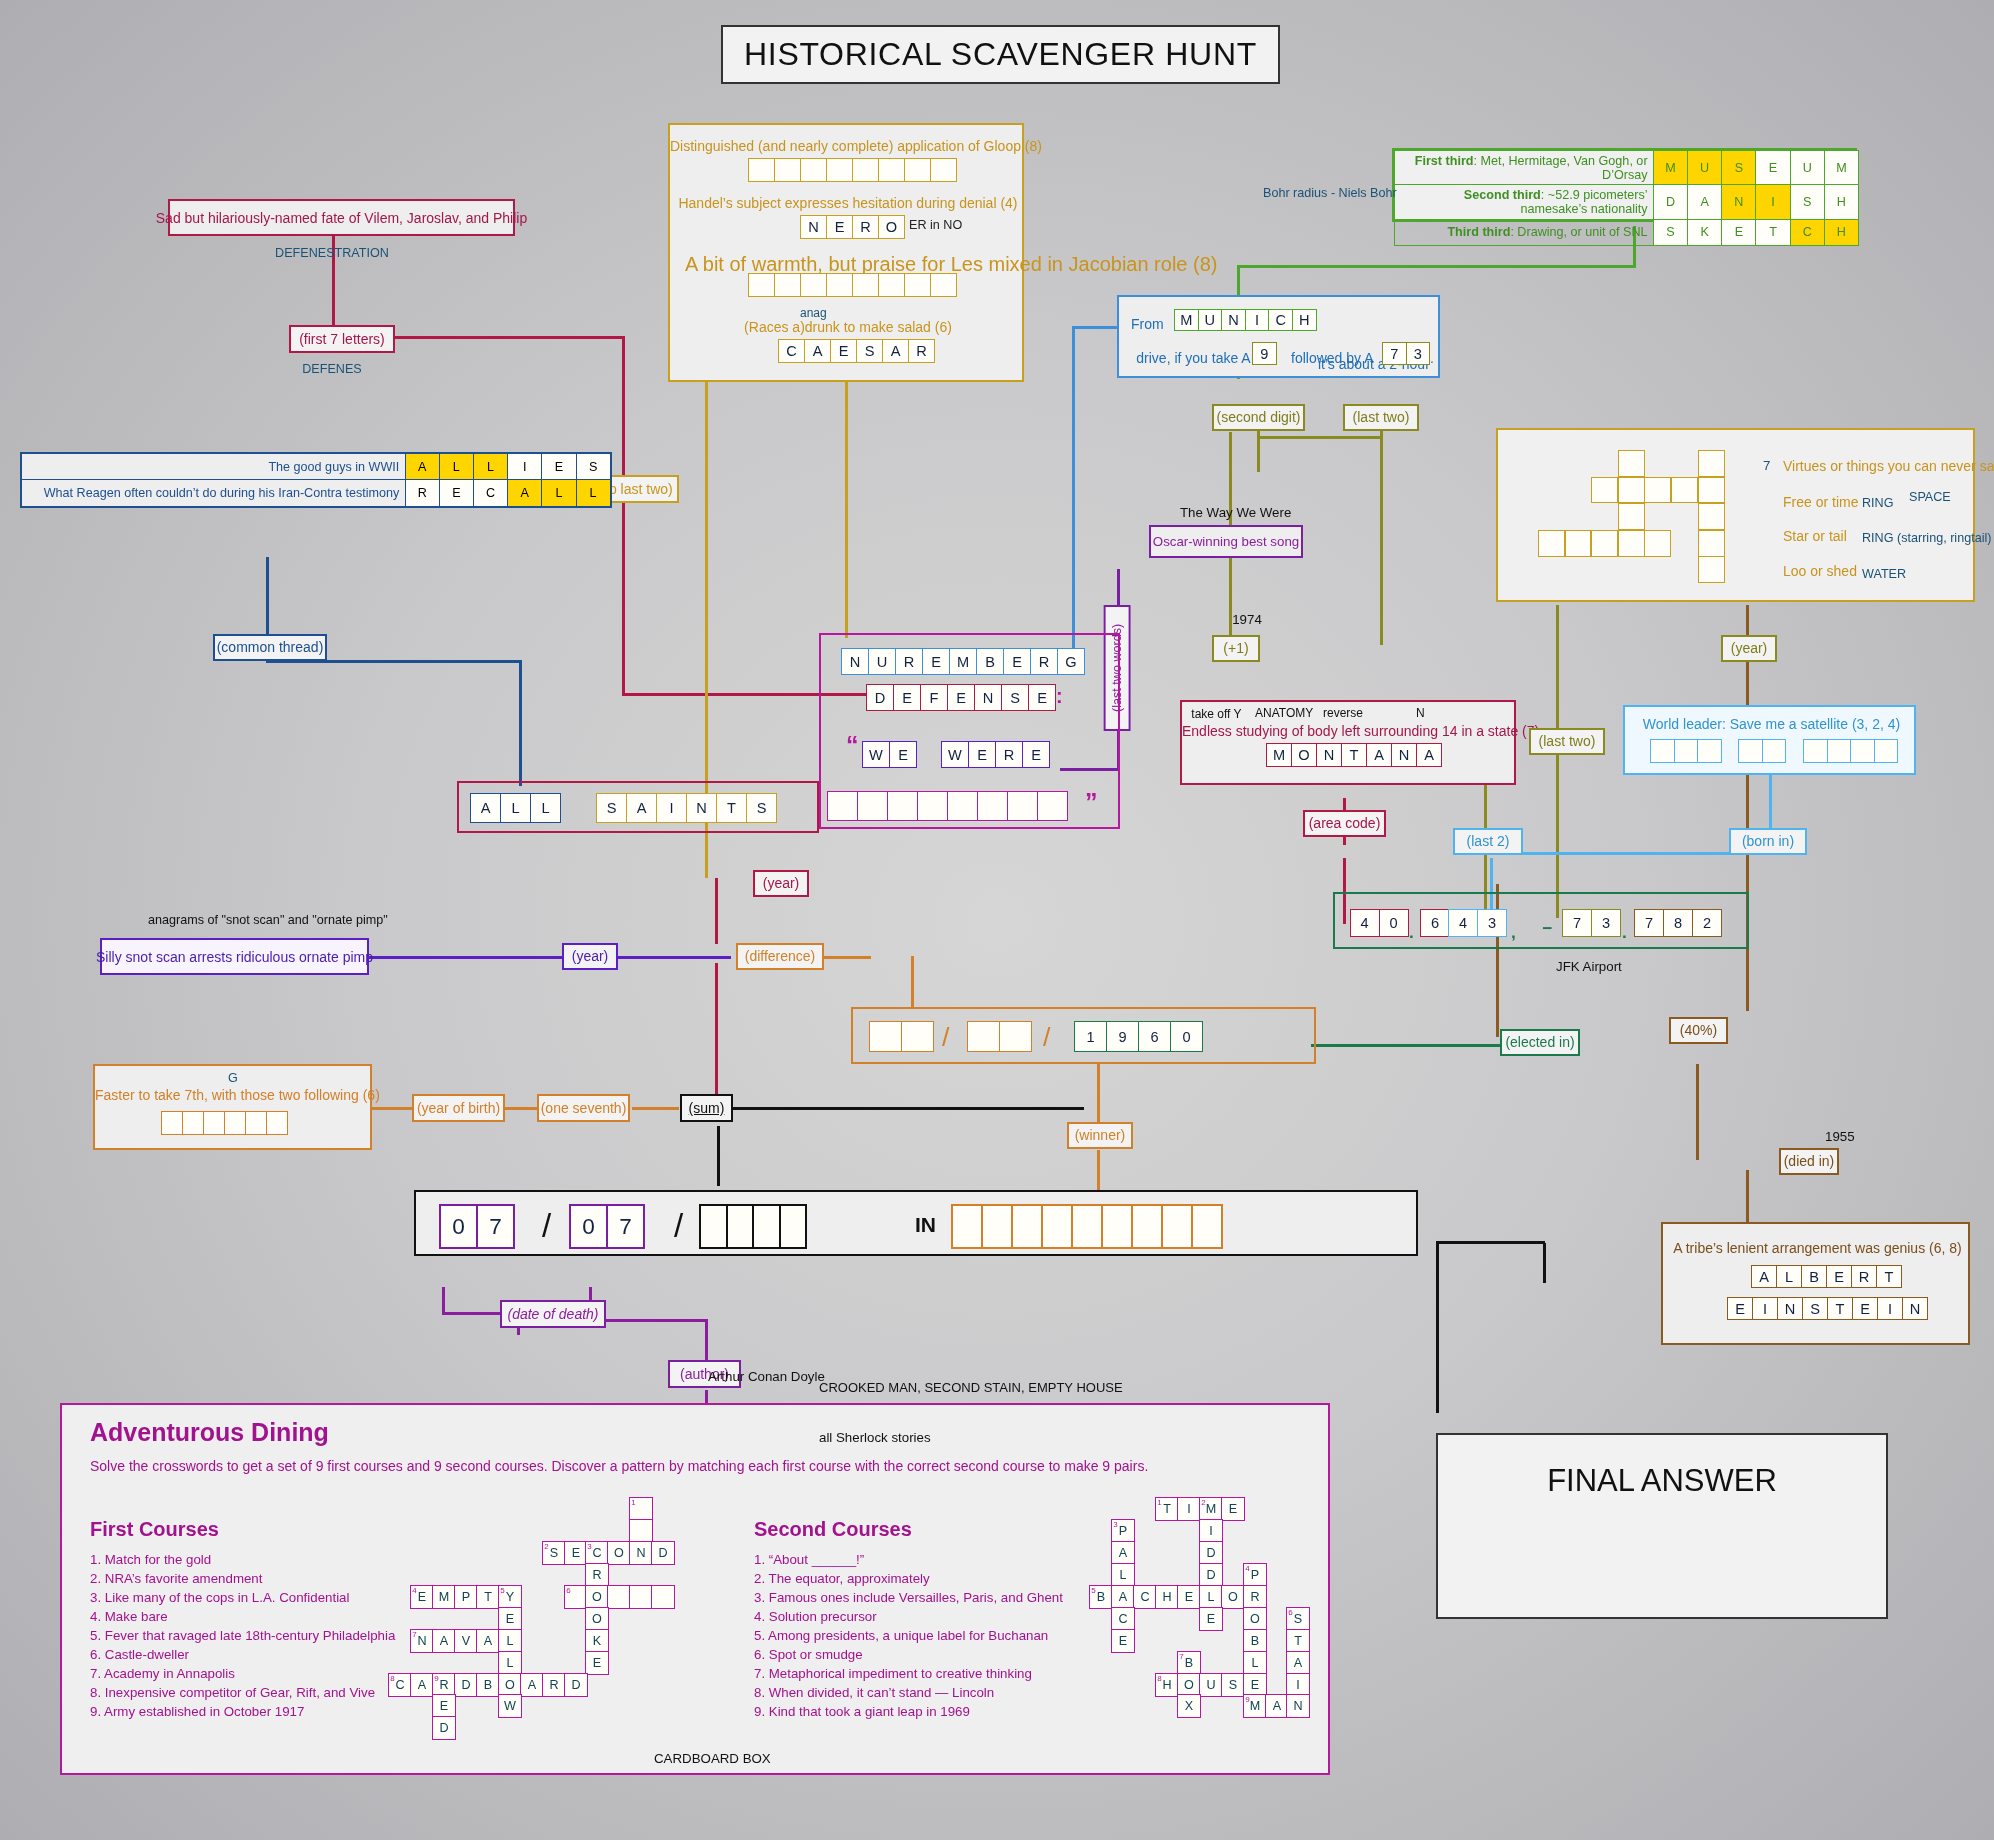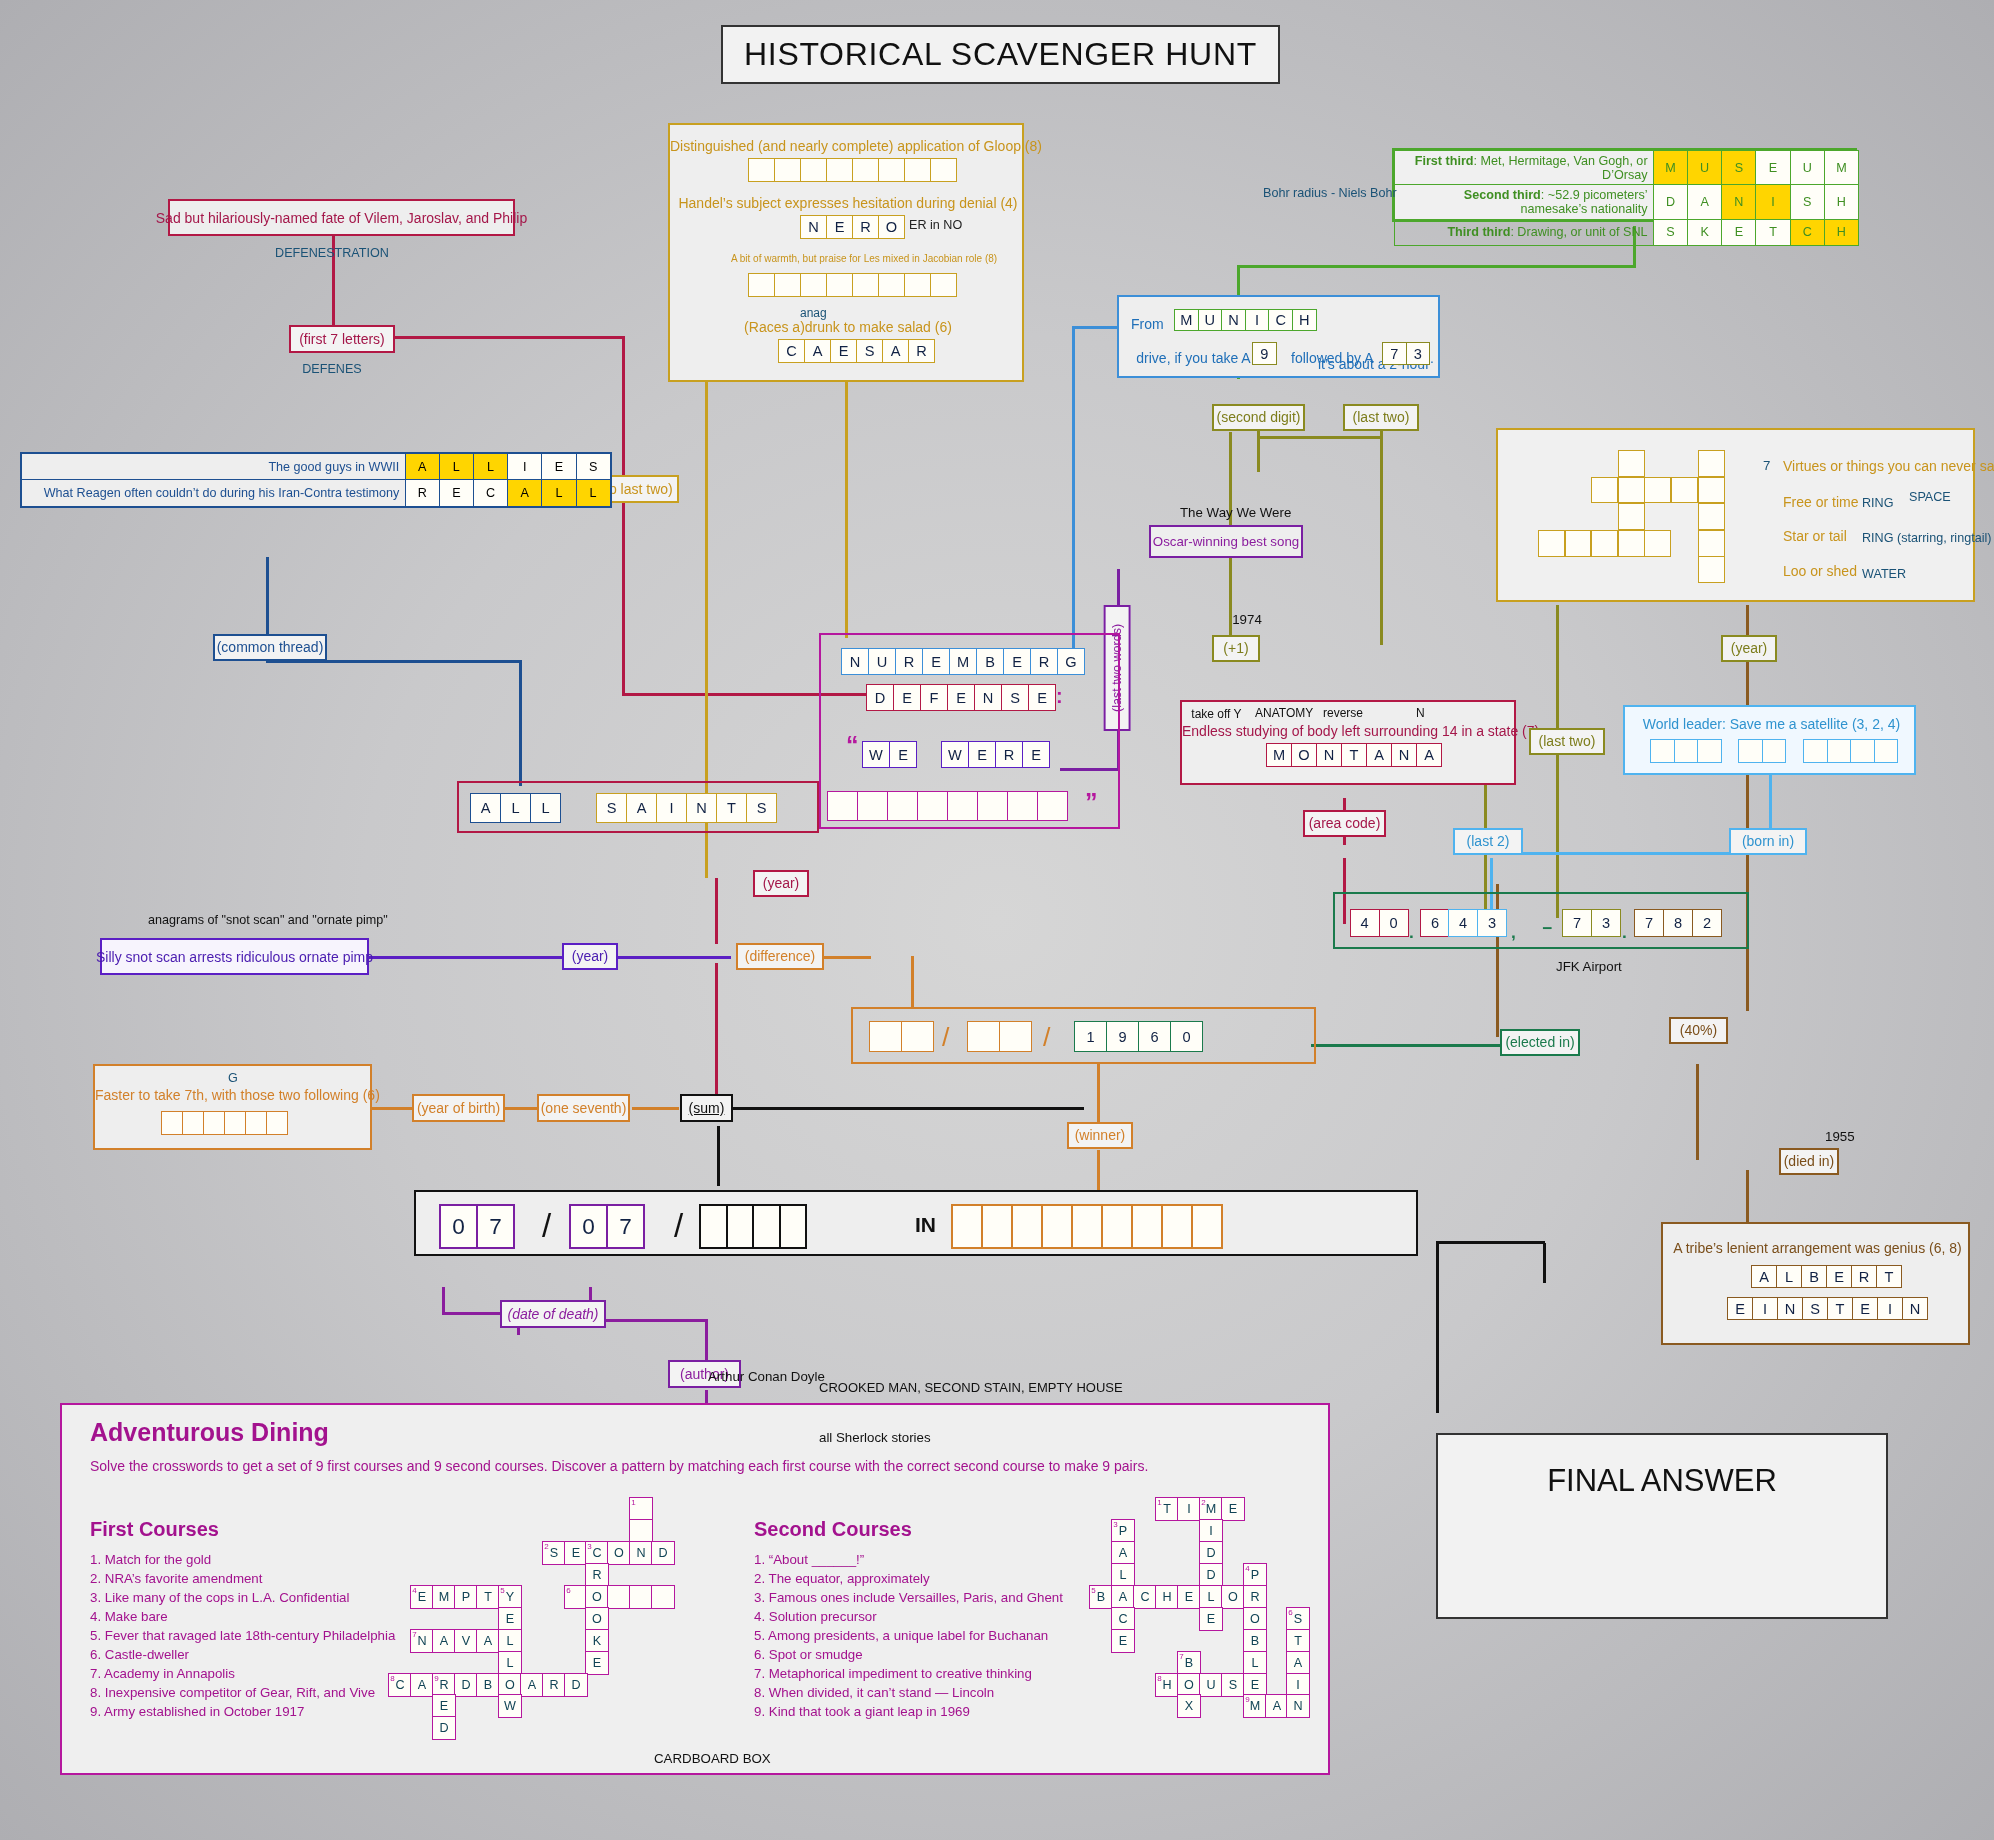--- a/index.html
+++ b/index.html
@@ -149,21 +149,21 @@
       <div class="cell gold" style="width:25px;height:22px;"></div>
   </div>
   <div class="abs ftext" style="left:0;top:70px;width:356px;text-align:center;font-size:14px;color:#c8941c;">Handel’s subject expresses hesitation during denial (4)</div>
   <div class="abs cells" style="left:130px;top:90px;">
     <div class="cell gold" style="width:25px;height:22px;">N</div>
       <div class="cell gold" style="width:25px;height:22px;">E</div>
     <div class="cell gold" style="width:25px;height:22px;">R</div>
       <div class="cell gold" style="width:25px;height:22px;">O</div>
   </div>
   <div class="abs anno" style="left:239px;top:93px;">ER in NO</div>
-  <div class="abs ftext" style="left:0;top:128px;width:388px;text-align:center;font-size:10px;color:#c8941c;">A bit of warmth, but praise for Les mixed in Jacobian role (8)</div>
+  <div class="abs ftext" style="left:15px;top:128px;width:388px;text-align:center;font-size:20px;color:#c8941c;">A bit of warmth, but praise for Les mixed in Jacobian role (8)</div>
   <div class="abs cells" style="left:78px;top:148px;">
     <div class="cell gold" style="width:25px;height:22px;"></div>
       <div class="cell gold" style="width:25px;height:22px;"></div>
     <div class="cell gold" style="width:25px;height:22px;"></div>
       <div class="cell gold" style="width:25px;height:22px;"></div>
     <div class="cell gold" style="width:25px;height:22px;"></div>
       <div class="cell gold" style="width:25px;height:22px;"></div>
     <div class="cell gold" style="width:25px;height:22px;"></div>
       <div class="cell gold" style="width:25px;height:22px;"></div>
   </div>

